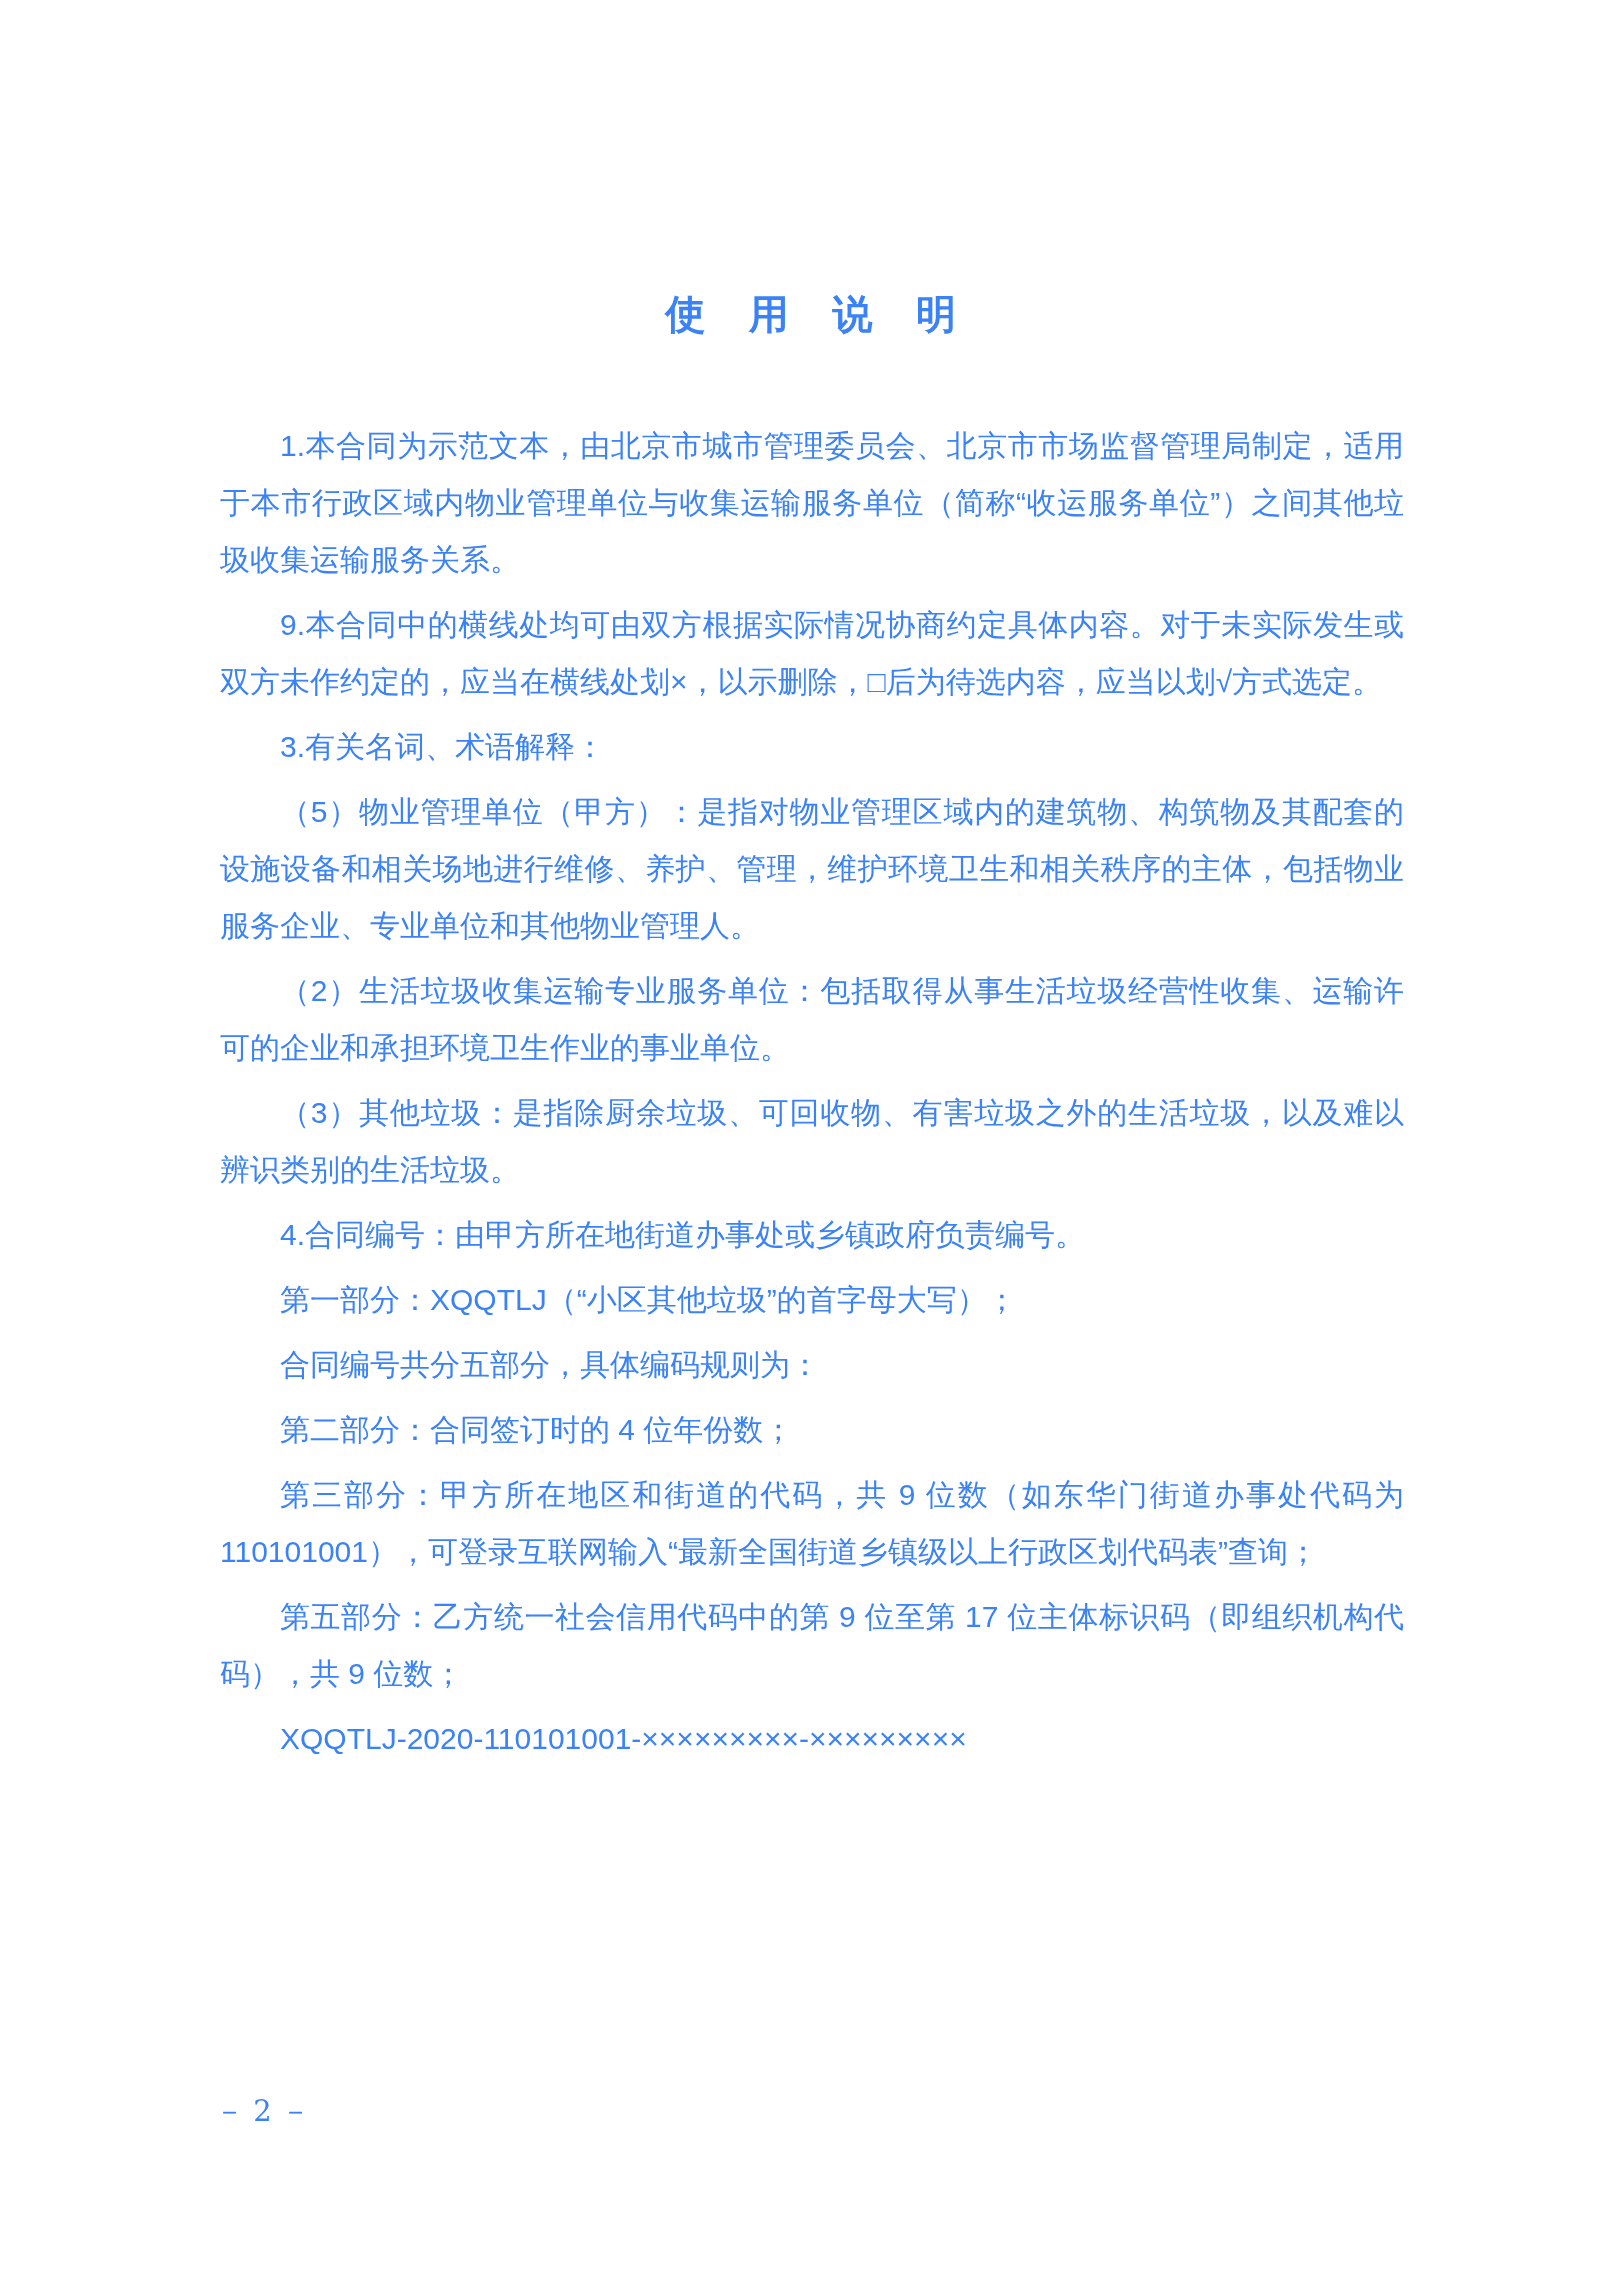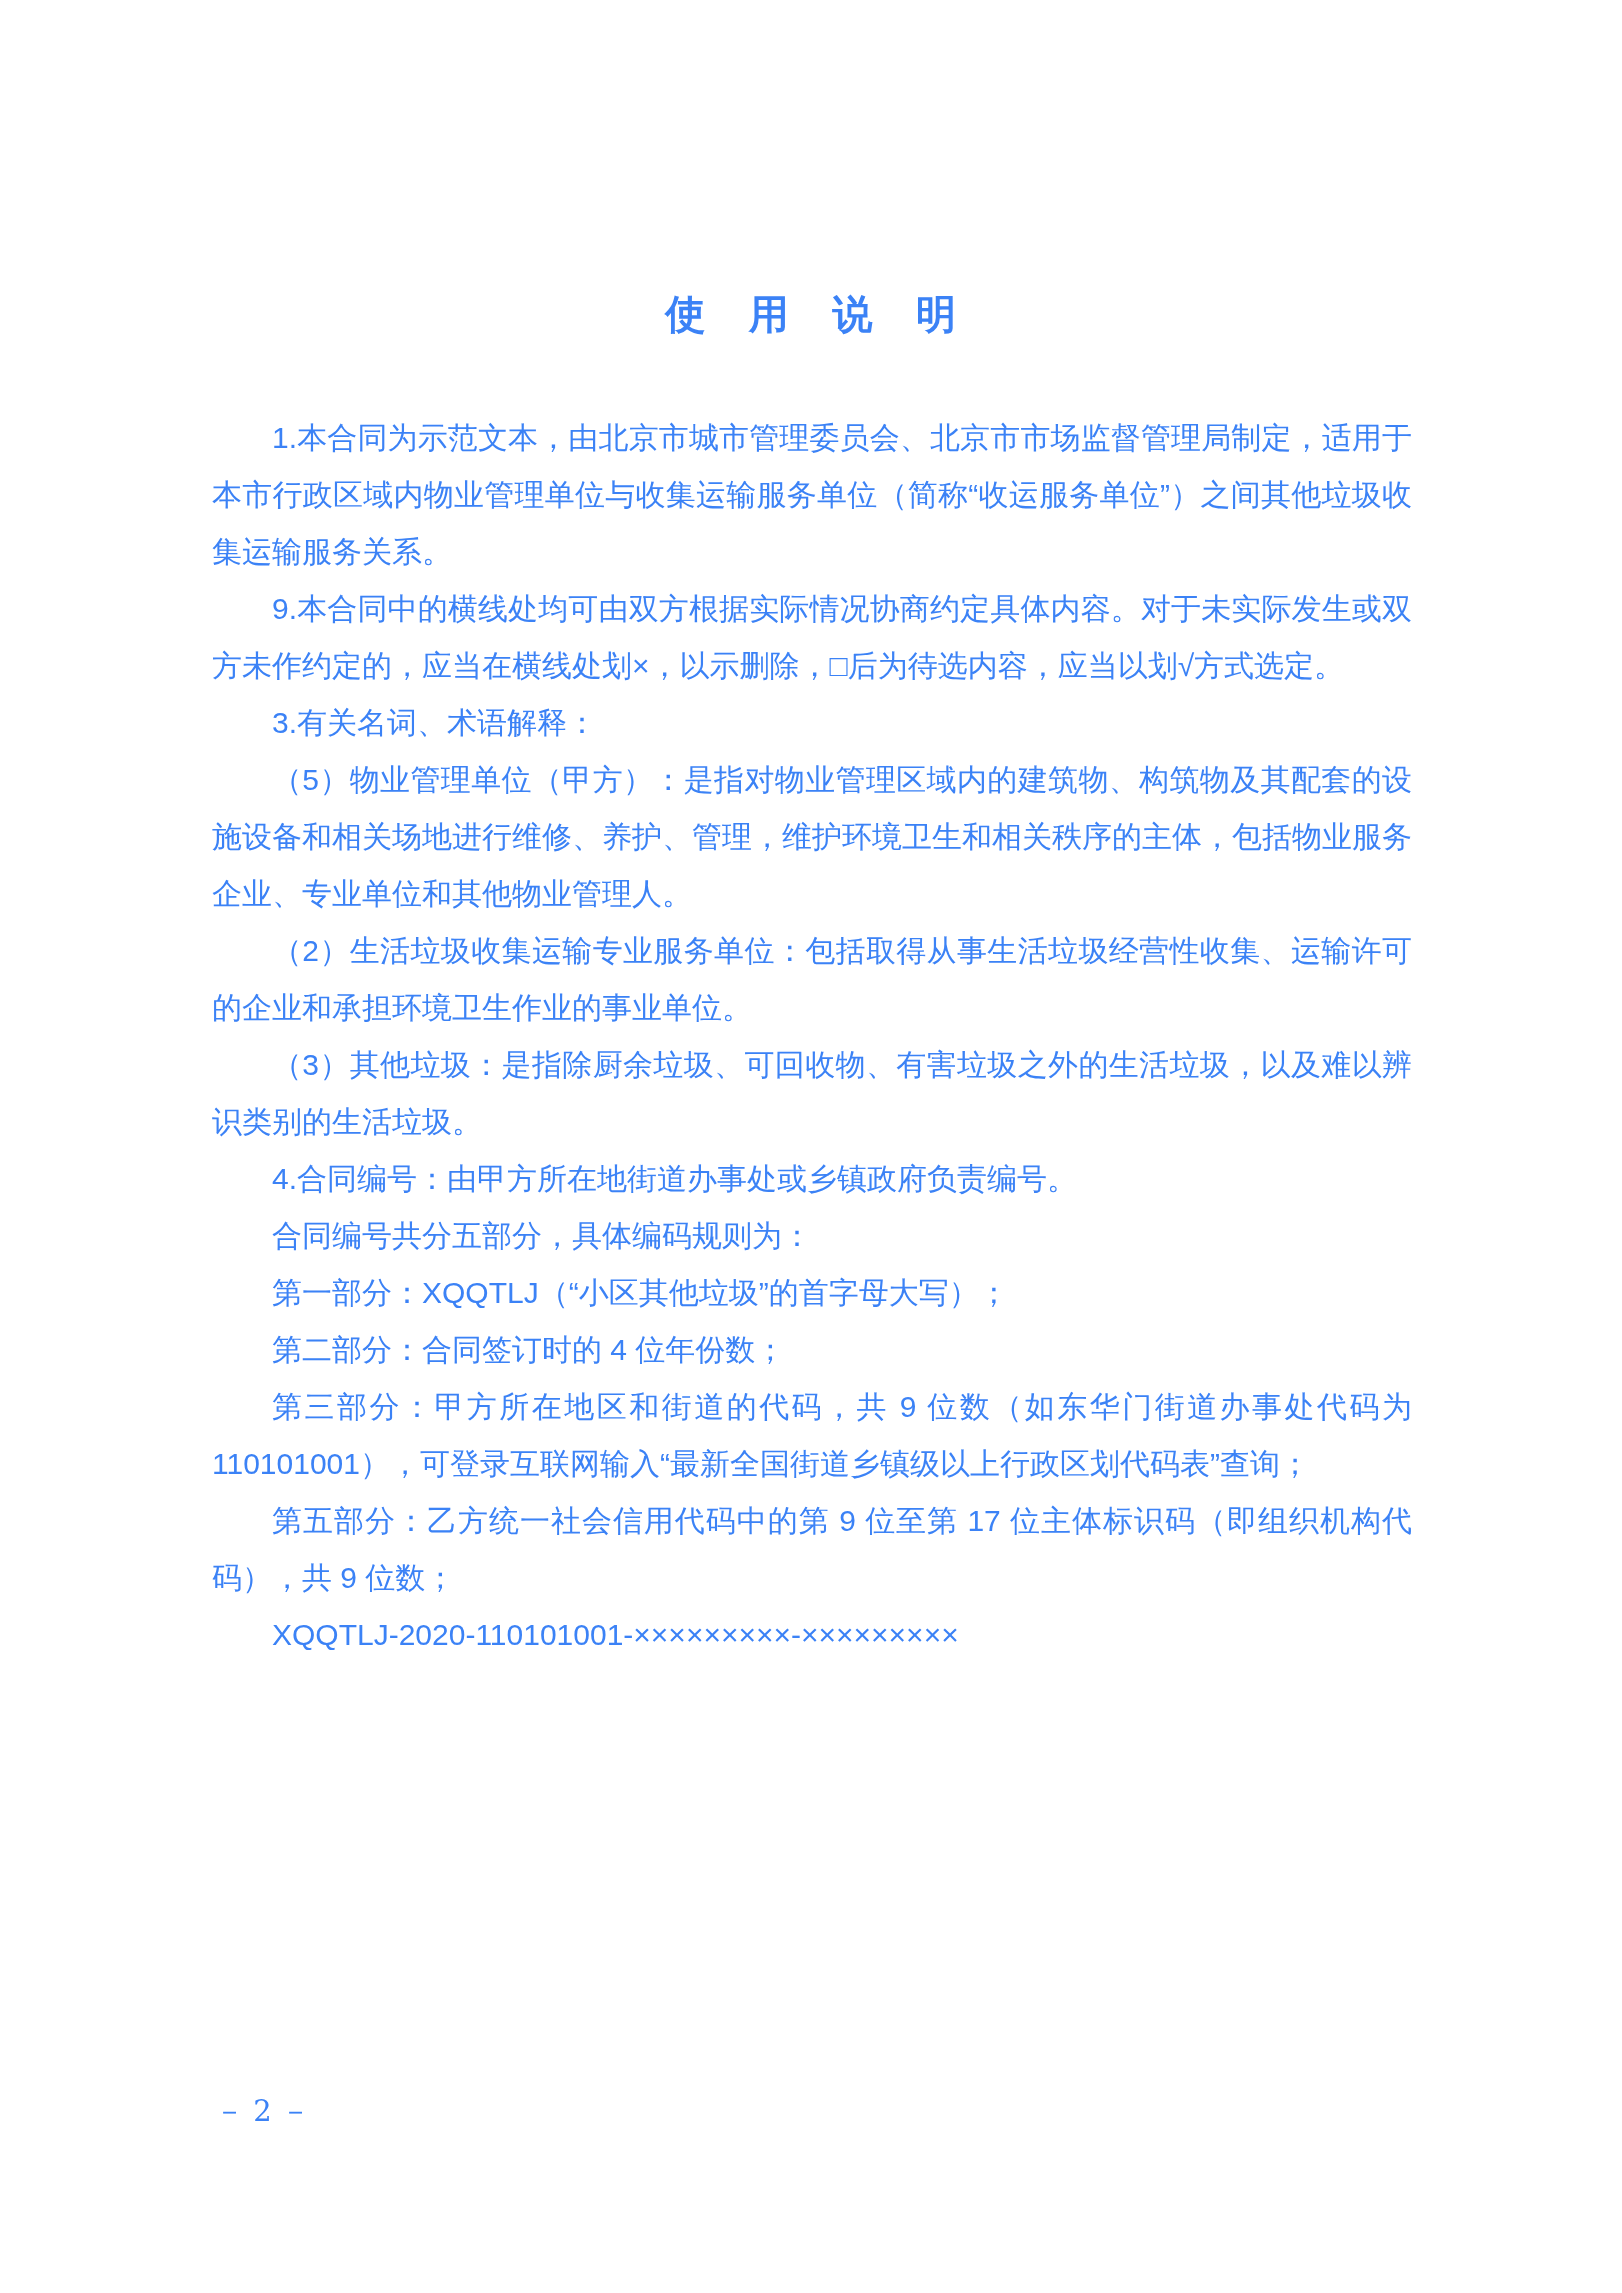--- a/index.html
+++ b/index.html
@@ -31,21 +31,21 @@
   .doc-body {
     position: absolute;
     top: 409px;
     left: 212px;
     width: 1200px;
     font-size: 30px;
     line-height: 57px;
     text-align: justify;
   }
   .doc-body p {
-    margin: 0;
+    margin: 8px;
     padding: 0;
     text-indent: 2em;
   }
   .page-footer {
     position: absolute;
     top: 2093px;
     left: 215px;
     font-family: "DejaVu Serif", "Liberation Serif", serif;
     font-size: 29px;
     line-height: 36px;
@@ -60,22 +60,22 @@
   <div class="doc-title">使　用　说　明</div>
 
   <div class="doc-body">
     <p>1.本合同为示范文本，由北京市城市管理委员会、北京市市场监督管理局制定，适用于本市行政区域内物业管理单位与收集运输服务单位（简称“收运服务单位”）之间其他垃圾收集运输服务关系。</p>
     <p>9.本合同中的横线处均可由双方根据实际情况协商约定具体内容。对于未实际发生或双方未作约定的，应当在横线处划×，以示删除，□后为待选内容，应当以划√方式选定。</p>
     <p>3.有关名词、术语解释：</p>
     <p>（5）物业管理单位（甲方）：是指对物业管理区域内的建筑物、构筑物及其配套的设施设备和相关场地进行维修、养护、管理，维护环境卫生和相关秩序的主体，包括物业服务企业、专业单位和其他物业管理人。</p>
     <p>（2）生活垃圾收集运输专业服务单位：包括取得从事生活垃圾经营性收集、运输许可的企业和承担环境卫生作业的事业单位。</p>
     <p>（3）其他垃圾：是指除厨余垃圾、可回收物、有害垃圾之外的生活垃圾，以及难以辨识类别的生活垃圾。</p>
     <p>4.合同编号：由甲方所在地街道办事处或乡镇政府负责编号。</p>
+    <p>第一部分：XQQTLJ（“小区其他垃圾”的首字母大写）；</p>
     <p>合同编号共分五部分，具体编码规则为：</p>
-    <p>第一部分：XQQTLJ（“小区其他垃圾”的首字母大写）；</p>
     <p>第二部分：合同签订时的 4 位年份数；</p>
     <p>第三部分：甲方所在地区和街道的代码，共 9 位数（如东华门街道办事处代码为 110101001），可登录互联网输入“最新全国街道乡镇级以上行政区划代码表”查询；</p>
     <p>第五部分：乙方统一社会信用代码中的第 9 位至第 17 位主体标识码（即组织机构代码），共 9 位数；</p>
     <p>XQQTLJ-2020-110101001-×××××××××-×××××××××</p>
   </div>
 
   <div class="page-footer">－ 2 －</div>
 
 </div>
 

